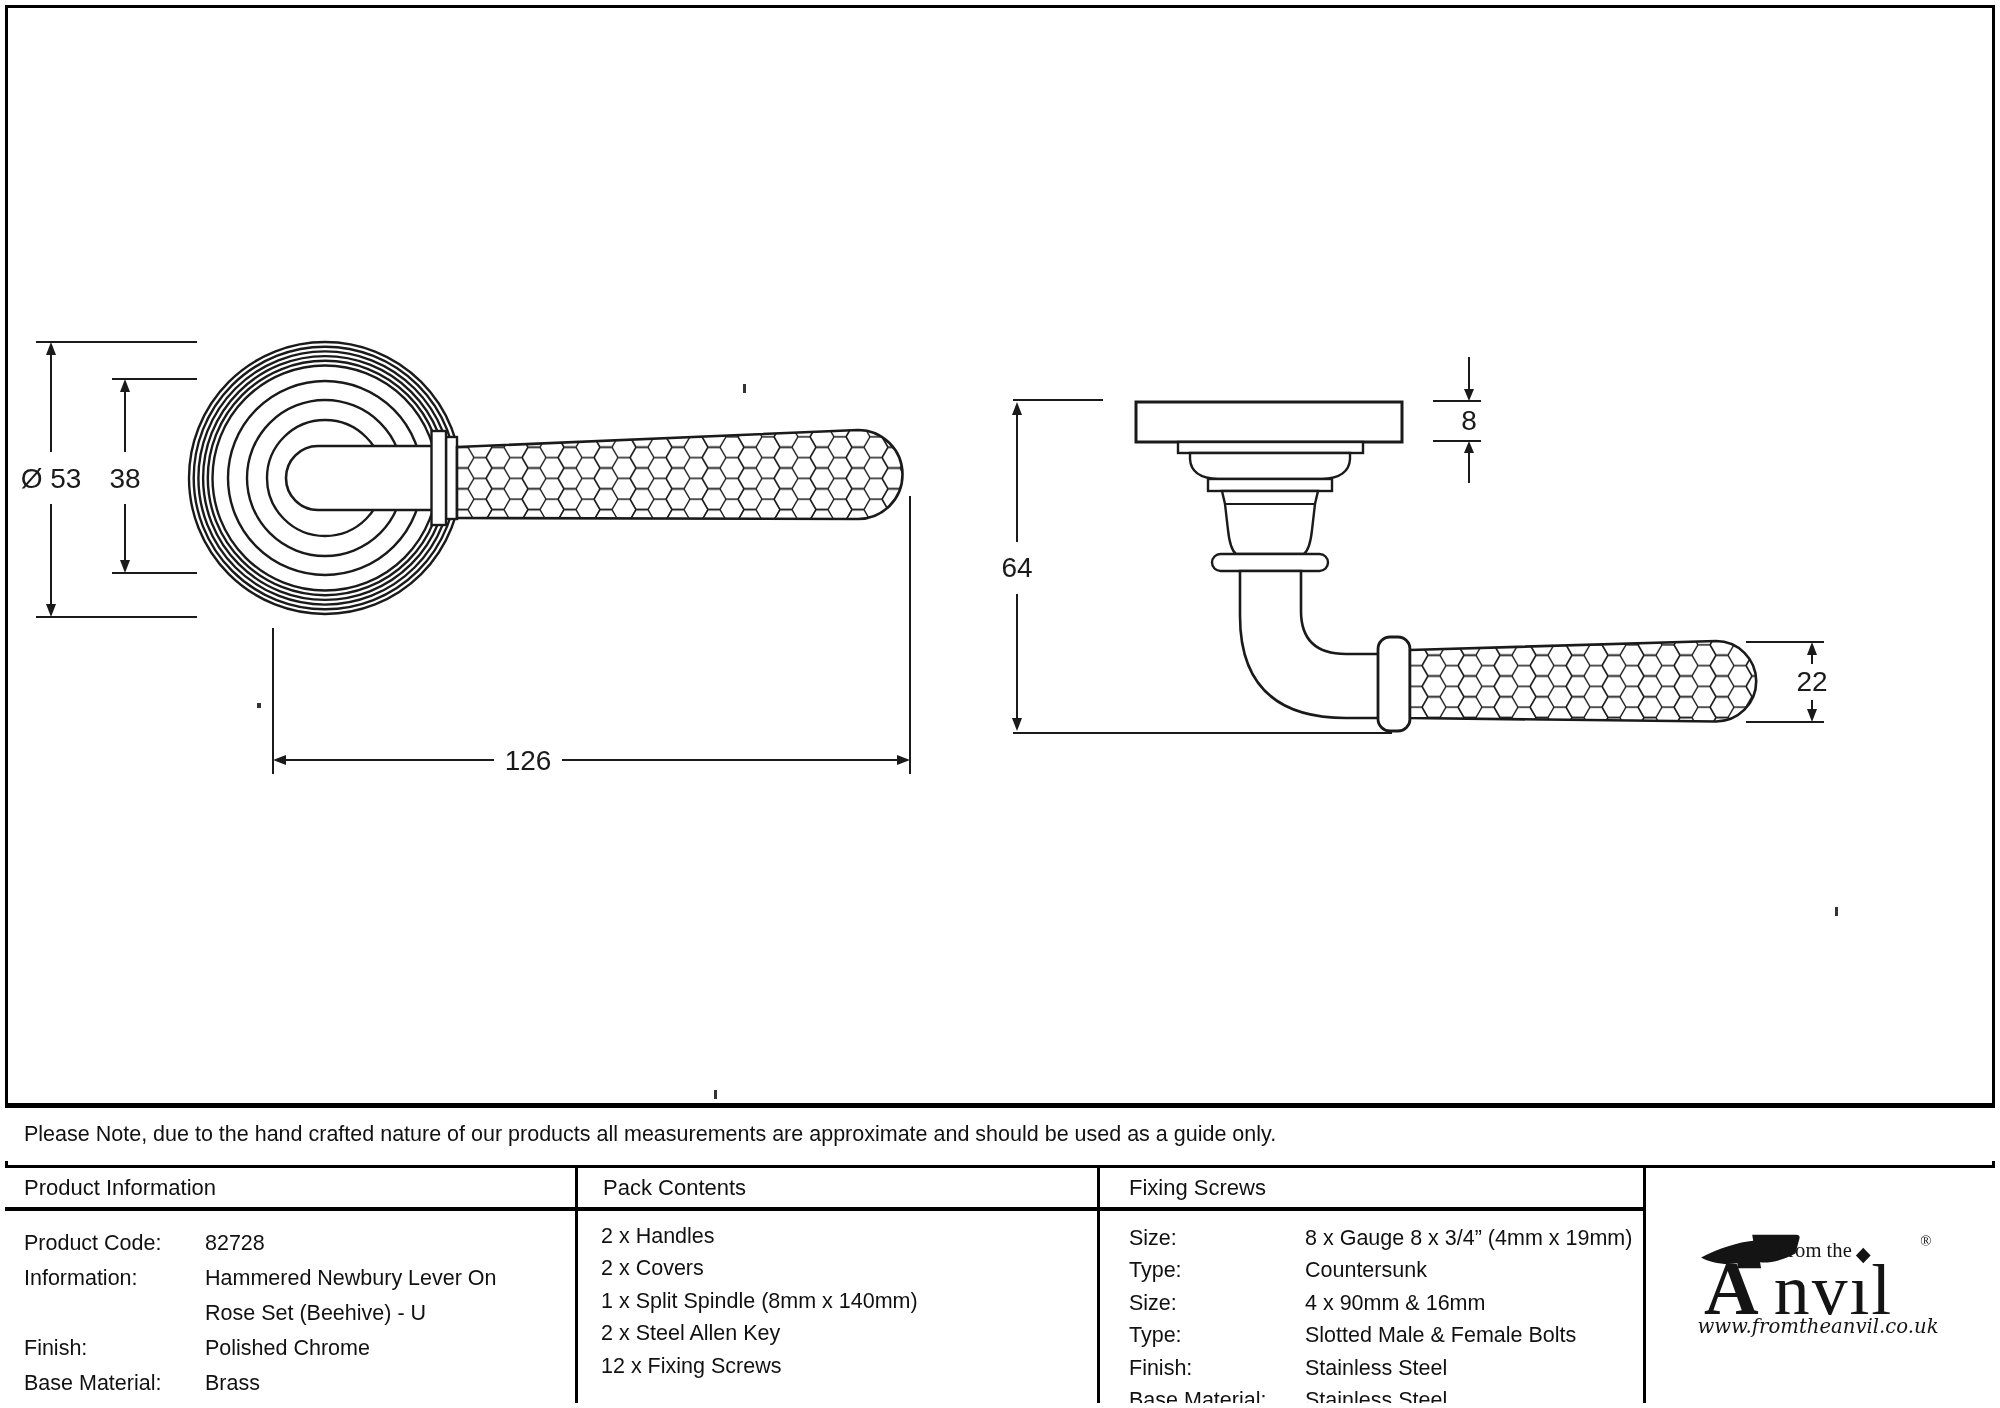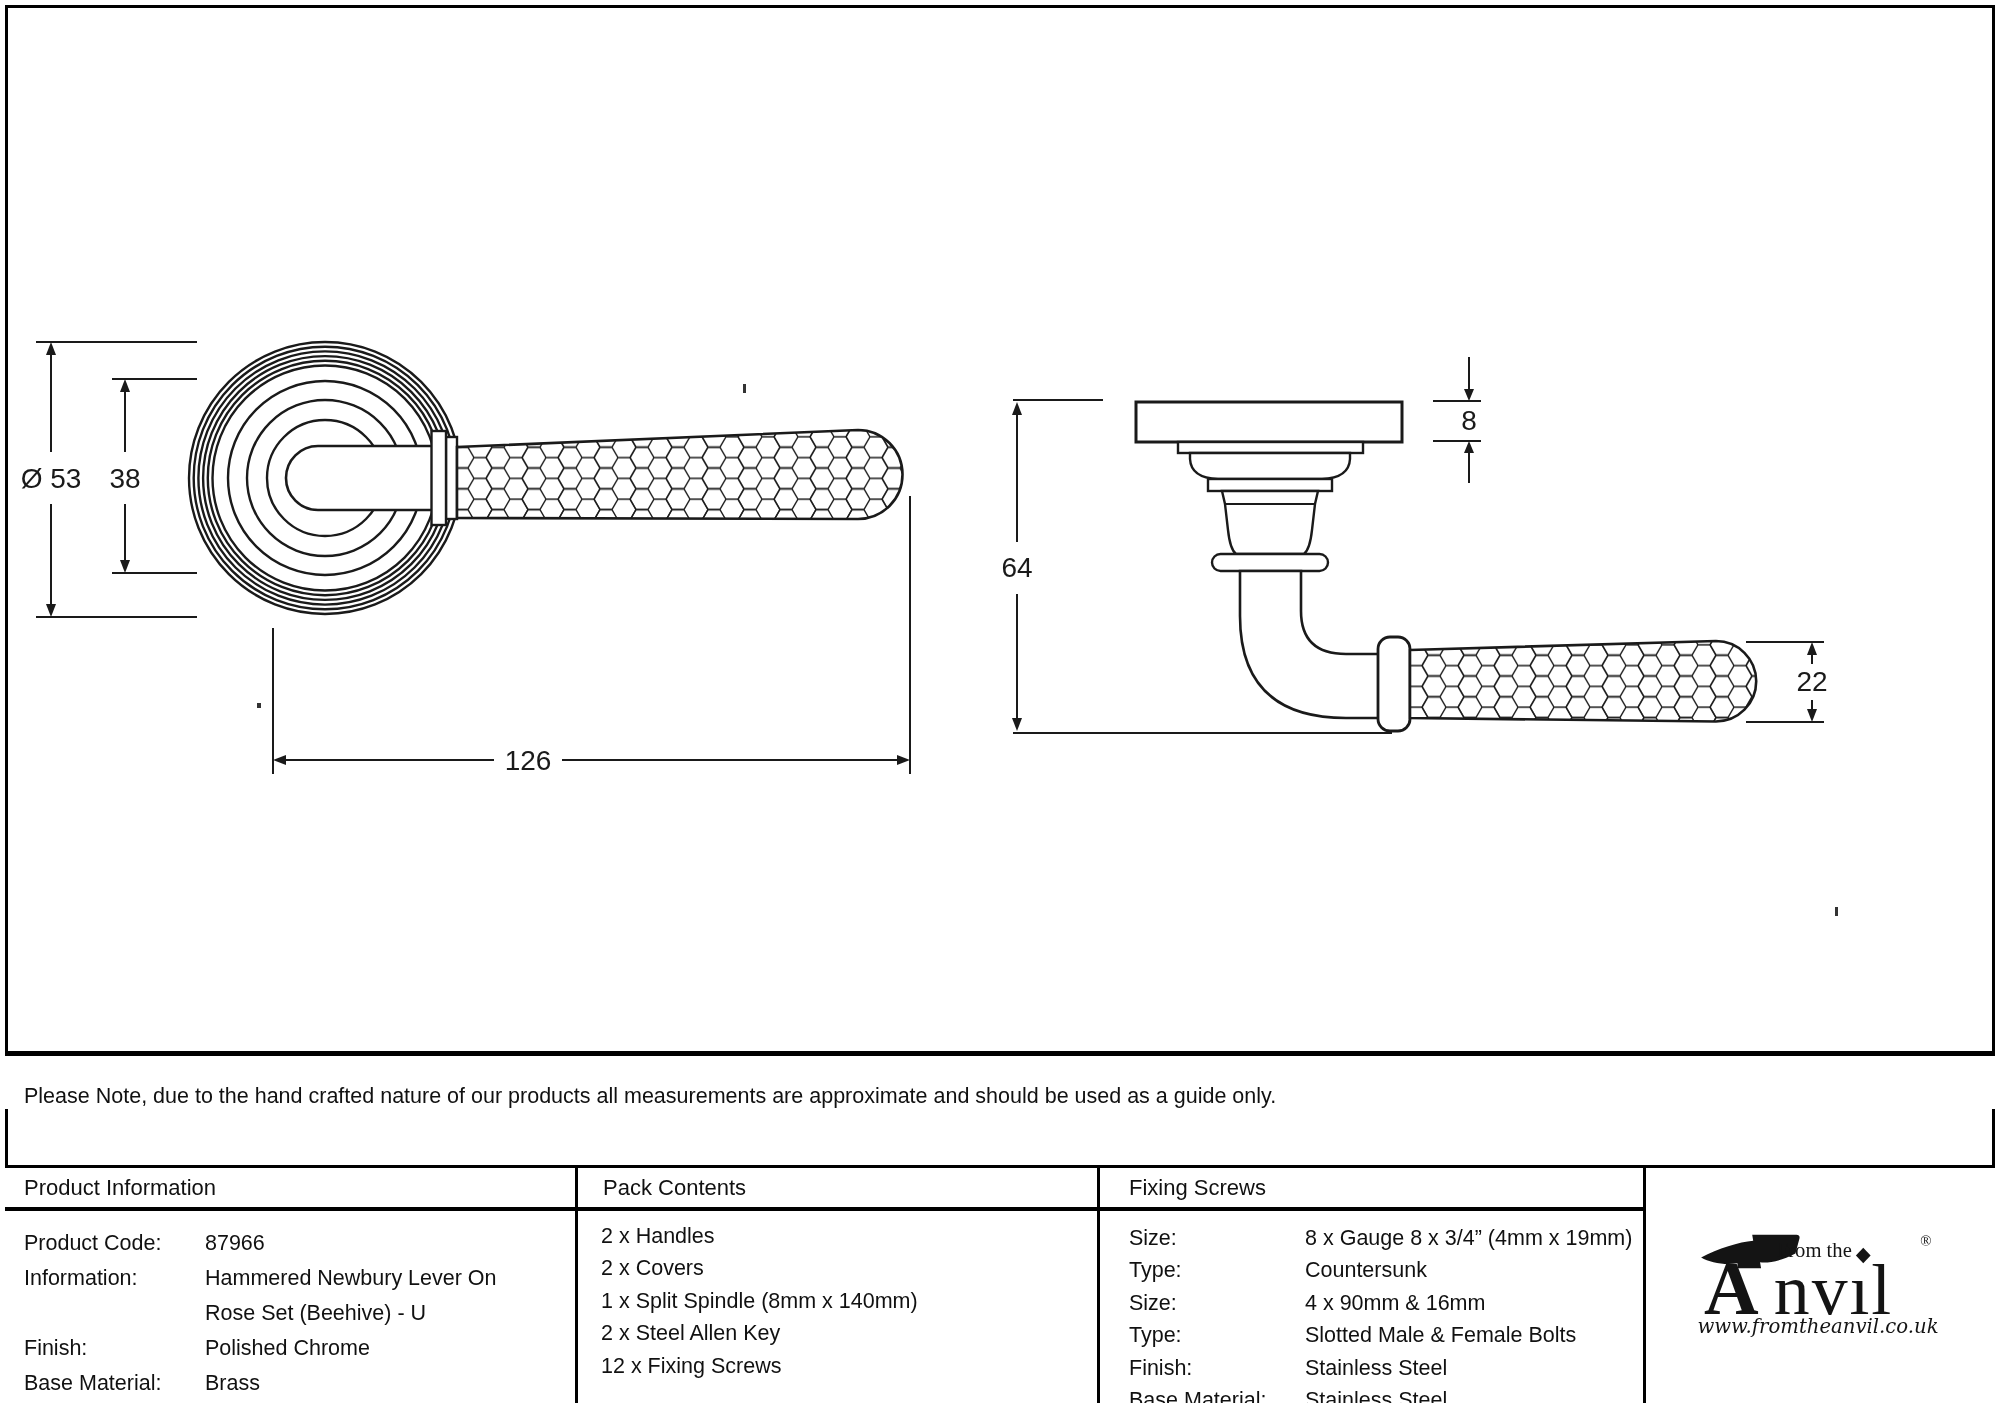--- a/index.html
+++ b/index.html
@@ -6,22 +6,22 @@
   body{
     width:2000px;height:1408px;position:relative;overflow:hidden;background:#fff;
     font-family:"Liberation Sans", sans-serif;color:#111;
   }
   .frame{position:absolute;inset:5px;border:3px solid #000;pointer-events:none;}
   svg.drawing{position:absolute;top:0;left:0;}
   svg text{font-family:"Liberation Sans", sans-serif;fill:#1a1a1a;}
 
   
   .note-row{
-    position:absolute;left:5px;right:5px;top:1051px;height:58px;box-sizing:border-box;
-    border-top:5px solid #000;background:#fff;display:flex;align-items:flex-end;
+    position:absolute;left:5px;right:5px;top:1103px;height:58px;box-sizing:border-box;
+    border-top:5px solid #000;background:#fff;display:flex;align-items:center;
     padding-left:19px;font-size:21.5px;
   }
 
   
   .btable{
     position:absolute;left:5px;right:5px;top:1165px;bottom:5px;box-sizing:border-box;
     border-top:3px solid #000;background:#fff;display:grid;
     grid-template-columns:573px 522px 546px 1fr;grid-template-rows:43px 1fr;
   }
   .cell{box-sizing:border-box;overflow:hidden;}
@@ -219,21 +219,21 @@
         <text x="80" y="31" font-size="21" style="font-family:'Liberation Serif',serif;">From the</text>
         <text x="226" y="19" font-size="15" style="font-family:'Liberation Serif',serif;">®</text>
         <text x="122" y="108" font-size="20" text-anchor="middle" font-style="italic" style="font-family:'DejaVu Serif',serif;">www.fromtheanvil.co.uk</text>
       </svg>
     </div>
   </div>
 
   <div class="cell colsep info-body">
     <div class="info-row">
       <span class="info-label">Product Code:</span>
-      <span class="info-value">87966</span>
+      <span class="info-value">82728</span>
     </div>
     <div class="info-row">
       <span class="info-label">Information:</span>
       <span class="info-value">Hammered Newbury Lever On Rose Set (Beehive) - U</span>
     </div>
     <div class="info-row">
       <span class="info-label">Finish:</span>
       <span class="info-value">Polished Chrome</span>
     </div>
     <div class="info-row">

